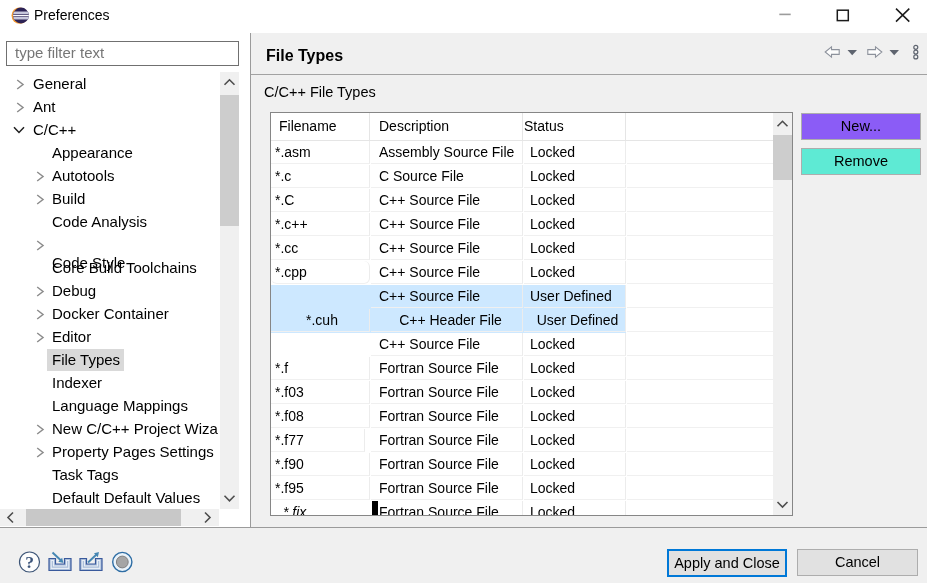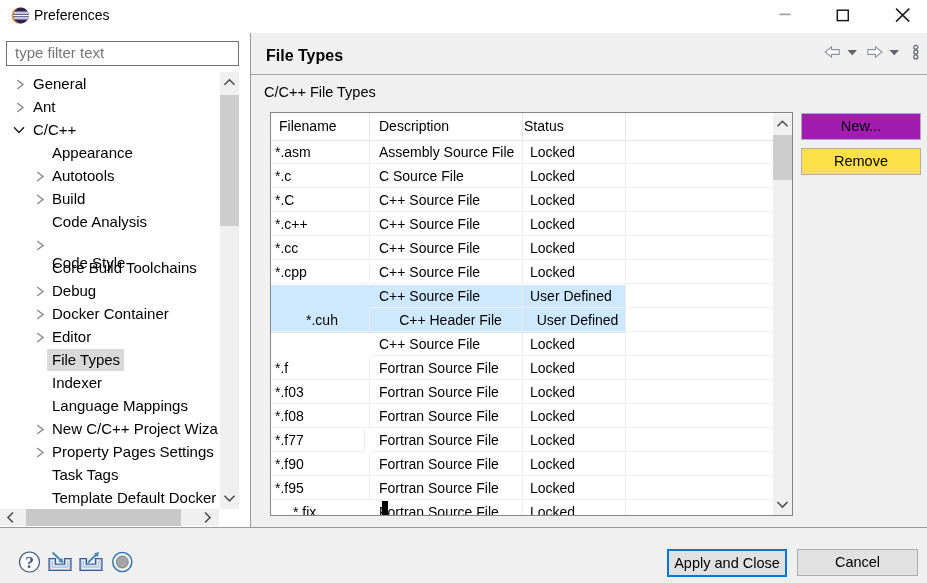--- a/index.html
+++ b/index.html
@@ -78,21 +78,21 @@
 <div class="abs" style="left:52px;top:323px;height:22px;line-height:22px;white-space:nowrap;">Language Mappings</div>
 <div class="abs" style="left:52px;top:346px;height:22px;line-height:22px;white-space:nowrap;">New C/C++ Project Wizard</div>
 <svg class="abs" style="left:36px;top:352px" width="9" height="11" viewBox="0 0 9 11">
       <path d="M1.2 1 L7 5.5 L1.2 10" stroke="#8c8c8c" stroke-width="1.5" fill="none"></path>
     </svg>
 <div class="abs" style="left:52px;top:369px;height:22px;line-height:22px;white-space:nowrap;">Property Pages Settings</div>
 <svg class="abs" style="left:36px;top:375px" width="9" height="11" viewBox="0 0 9 11">
       <path d="M1.2 1 L7 5.5 L1.2 10" stroke="#8c8c8c" stroke-width="1.5" fill="none"></path>
     </svg>
 <div class="abs" style="left:52px;top:392px;height:22px;line-height:22px;white-space:nowrap;">Task Tags</div>
-<div class="abs" style="left:52px;top:415px;height:22px;line-height:22px;white-space:nowrap;">Template Default Docker</div>
+<div class="abs" style="left:52px;top:415px;height:22px;line-height:22px;white-space:nowrap;">Default Default Values</div>
 </div>
 
 <div class="abs" style="left:220px;top:72px;width:19px;height:437px;background:#f0f0f0;"></div>
 <svg class="abs" style="left:220px;top:72px" width="19" height="437" viewBox="0 0 19 437">
  <path d="M4.5 12.8 L9.5 7.8 L14.5 12.8" stroke="#4e4e4e" stroke-width="1.6" fill="none"></path>
  <rect x="0" y="23" width="19" height="131" fill="#cdcdcd"></rect>
  <path d="M4.5 423.8 L9.5 428.8 L14.5 423.8" stroke="#4e4e4e" stroke-width="1.6" fill="none"></path>
 </svg>
 
 <div class="abs" style="left:0px;top:509px;width:219px;height:17px;background:#f0f0f0;"></div>
@@ -204,36 +204,36 @@
 <div class="abs" style="left:253px;top:0;width:102px;height:23px;line-height:23px;padding-left:6px;white-space:nowrap;border-right:1px solid #ececec;border-bottom:1px solid #f0f0f0;">Locked</div>
 <div class="abs" style="left:356px;top:0;width:146px;height:23px;border-bottom:1px solid #f0f0f0;"></div>
 </div>
 <div class="abs" style="left:0;top:364px;width:502px;height:24px;">
 <div class="abs" style="left:0;top:0;width:99px;height:23px;line-height:23px;padding-left:4px;white-space:nowrap;border-right:1px solid #ececec;border-bottom:1px solid #f0f0f0;">*.f95</div>
 <div class="abs" style="left:100px;top:0;width:152px;height:23px;line-height:23px;padding-left:8px;white-space:nowrap;border-right:1px solid #ececec;border-bottom:1px solid #f0f0f0;">Fortran Source File</div>
 <div class="abs" style="left:253px;top:0;width:102px;height:23px;line-height:23px;padding-left:6px;white-space:nowrap;border-right:1px solid #ececec;border-bottom:1px solid #f0f0f0;">Locked</div>
 <div class="abs" style="left:356px;top:0;width:146px;height:23px;border-bottom:1px solid #f0f0f0;"></div>
 </div>
 <div class="abs" style="left:0;top:388px;width:502px;height:24px;">
-<div class="abs" style="left:18px;top:0;width:99px;height:23px;line-height:23px;padding-left:4px;white-space:nowrap;border-right:6px solid #000000;border-bottom:1px solid #f0f0f0;">*.fix</div>
+<div class="abs" style="left:8px;top:0;width:99px;height:23px;line-height:23px;padding-left:4px;white-space:nowrap;border-right:6px solid #000000;border-bottom:1px solid #f0f0f0;font-style:italic;">*.fix</div>
 <div class="abs" style="left:100px;top:0;width:152px;height:23px;line-height:23px;padding-left:8px;white-space:nowrap;border-right:1px solid #ececec;border-bottom:1px solid #f0f0f0;">Fortran Source File</div>
 <div class="abs" style="left:253px;top:0;width:102px;height:23px;line-height:23px;padding-left:6px;white-space:nowrap;border-right:1px solid #ececec;border-bottom:1px solid #f0f0f0;">Locked</div>
 <div class="abs" style="left:356px;top:0;width:146px;height:23px;border-bottom:1px solid #f0f0f0;"></div>
 </div>
 
 <div class="abs" style="left:502px;top:0;width:19px;height:402px;background:#f0f0f0;"></div>
 <svg class="abs" style="left:502px;top:0" width="19" height="402" viewBox="0 0 19 402">
  <path d="M4.5 13.3 L9.5 8.3 L14.5 13.3" stroke="#4e4e4e" stroke-width="1.6" fill="none"></path>
  <rect x="0" y="22" width="19" height="45" fill="#cdcdcd"></rect>
  <path d="M4.5 389 L9.5 394 L14.5 389" stroke="#4e4e4e" stroke-width="1.6" fill="none"></path>
 </svg>
 </div>
 
-<div class="abs" style="left:801px;top:113px;width:120px;height:27px;background:#a21caf;border:1px solid #adadad;text-align:center;line-height:25px;font-size:14.5px;">New...</div>
-<div class="abs" style="left:801px;top:148px;width:120px;height:27px;background:#fde047;border:1px solid #adadad;text-align:center;line-height:25px;font-size:14.5px;">Remove</div>
+<div class="abs" style="left:801px;top:113px;width:120px;height:27px;background:#8b5cf6;border:1px solid #adadad;text-align:center;line-height:25px;font-size:14.5px;">New...</div>
+<div class="abs" style="left:801px;top:148px;width:120px;height:27px;background:#5eead4;border:1px solid #adadad;text-align:center;line-height:25px;font-size:14.5px;">Remove</div>
 
 <svg class="abs" style="left:17px;top:549px" width="118" height="26" viewBox="0 0 118 26">
 
  <circle cx="12.5" cy="13" r="10" fill="#fdfdfd" stroke="#3d5577" stroke-width="1.2"></circle>
  <text x="12.7" y="19.2" text-anchor="middle" font-family="Liberation Serif,serif" font-size="17.5" font-weight="bold" fill="#3b547a">?</text>
 
  <g transform="translate(31,0)">
   <path d="M1 9.5 L7.5 9.5 L7.5 15 L16.5 15 L16.5 9.5 L23 9.5 L23 21.5 L1 21.5 Z" fill="#a9bdd9" stroke="#39599c" stroke-width="1.2"></path>
   <path d="M3.2 11.5 L5.5 11.5 L5.5 17 L18.5 17 L18.5 11.5 L20.8 11.5 L20.8 19.4 L3.2 19.4 Z" fill="none" stroke="#e8eef6" stroke-width="1.1"></path>
   <line x1="4.5" y1="3.5" x2="13" y2="11.5" stroke="#4687b3" stroke-width="1.9"></line>

